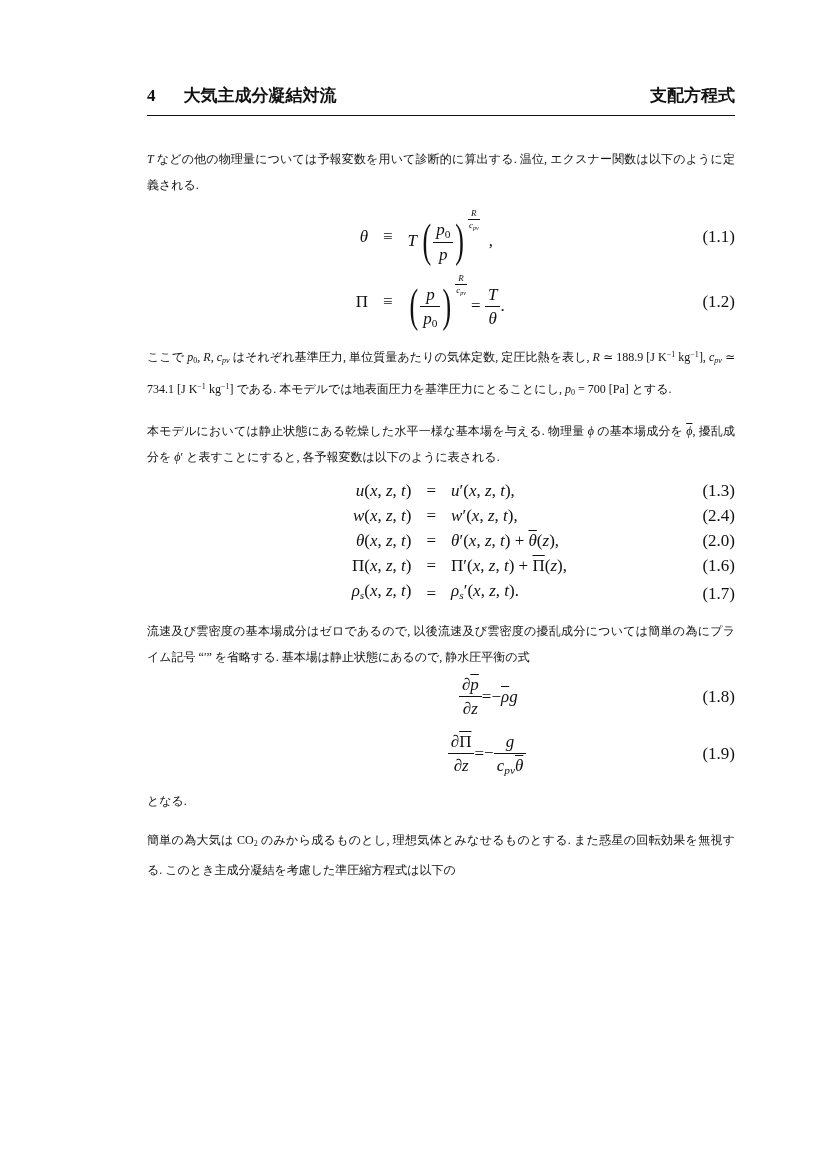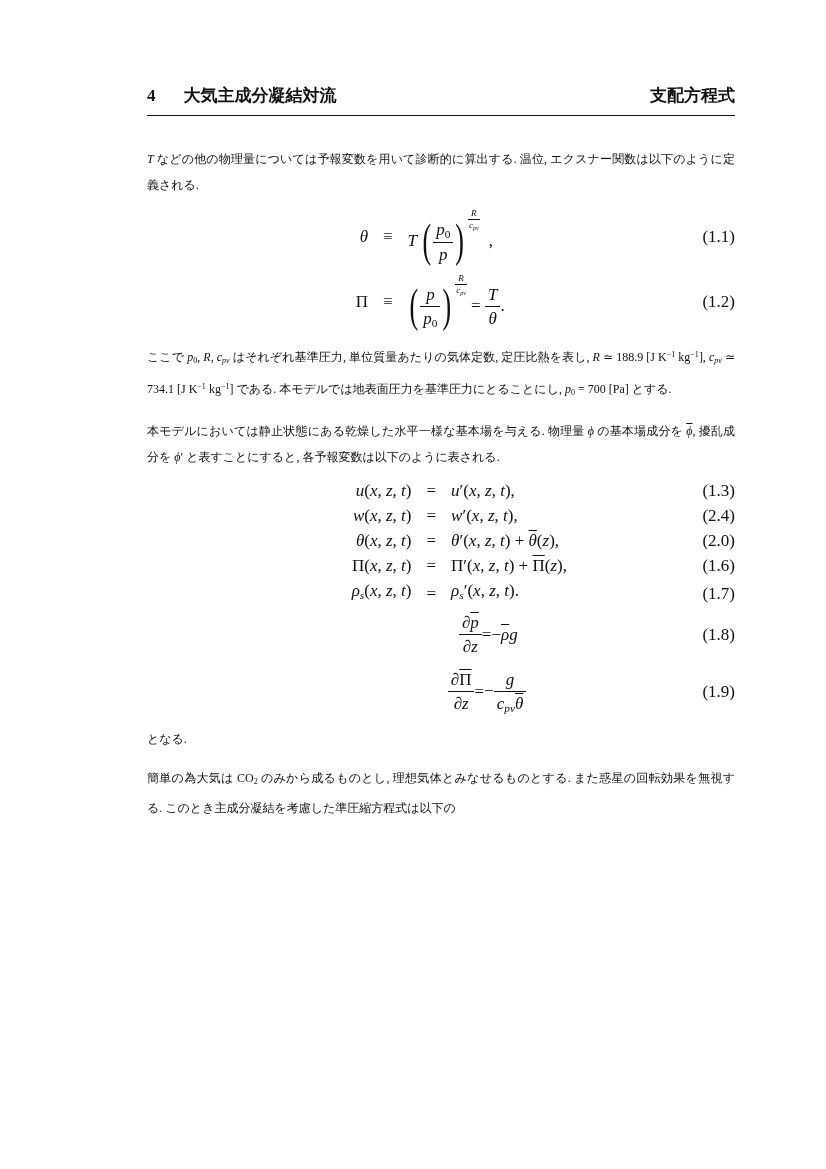--- a/index.html
+++ b/index.html
@@ -179,20 +179,21 @@
       </div>
       <div class="eqtr">
         <span class="eqtd pad"></span>
         <span class="eqtd lhs"><i>ρ</i><sub><i>s</i></sub>(<i>x</i>, <i>z</i>, <i>t</i>)</span>
         <span class="eqtd rel">=</span>
         <span class="eqtd rhs"><i>ρ</i><sub><i>s</i></sub>′(<i>x</i>, <i>z</i>, <i>t</i>).</span>
         <span class="eqtd num">(1.7)</span>
       </div>
     </div>
 
+    <p class="body-text p4">流速及び雲密度の基本場成分はゼロであるので, 以後流速及び雲密度の擾乱成分については簡単の為にプライム記号 “′” を省略する. 基本場は静止状態にあるので, 静水圧平衡の式</p>
 
     <div class="eqtable g8">
       <div class="eqtr">
         <span class="eqtd pad"></span>
         <span class="eqtd lhs"><span class="frac"><span class="fn">∂<span class="ol"><i>p</i></span></span><span class="fd">∂<i>z</i></span></span></span>
         <span class="eqtd rel">=</span>
         <span class="eqtd rhs">−<span class="ol"><i>ρ</i></span><i>g</i></span>
         <span class="eqtd num">(1.8)</span>
       </div>
     </div>

